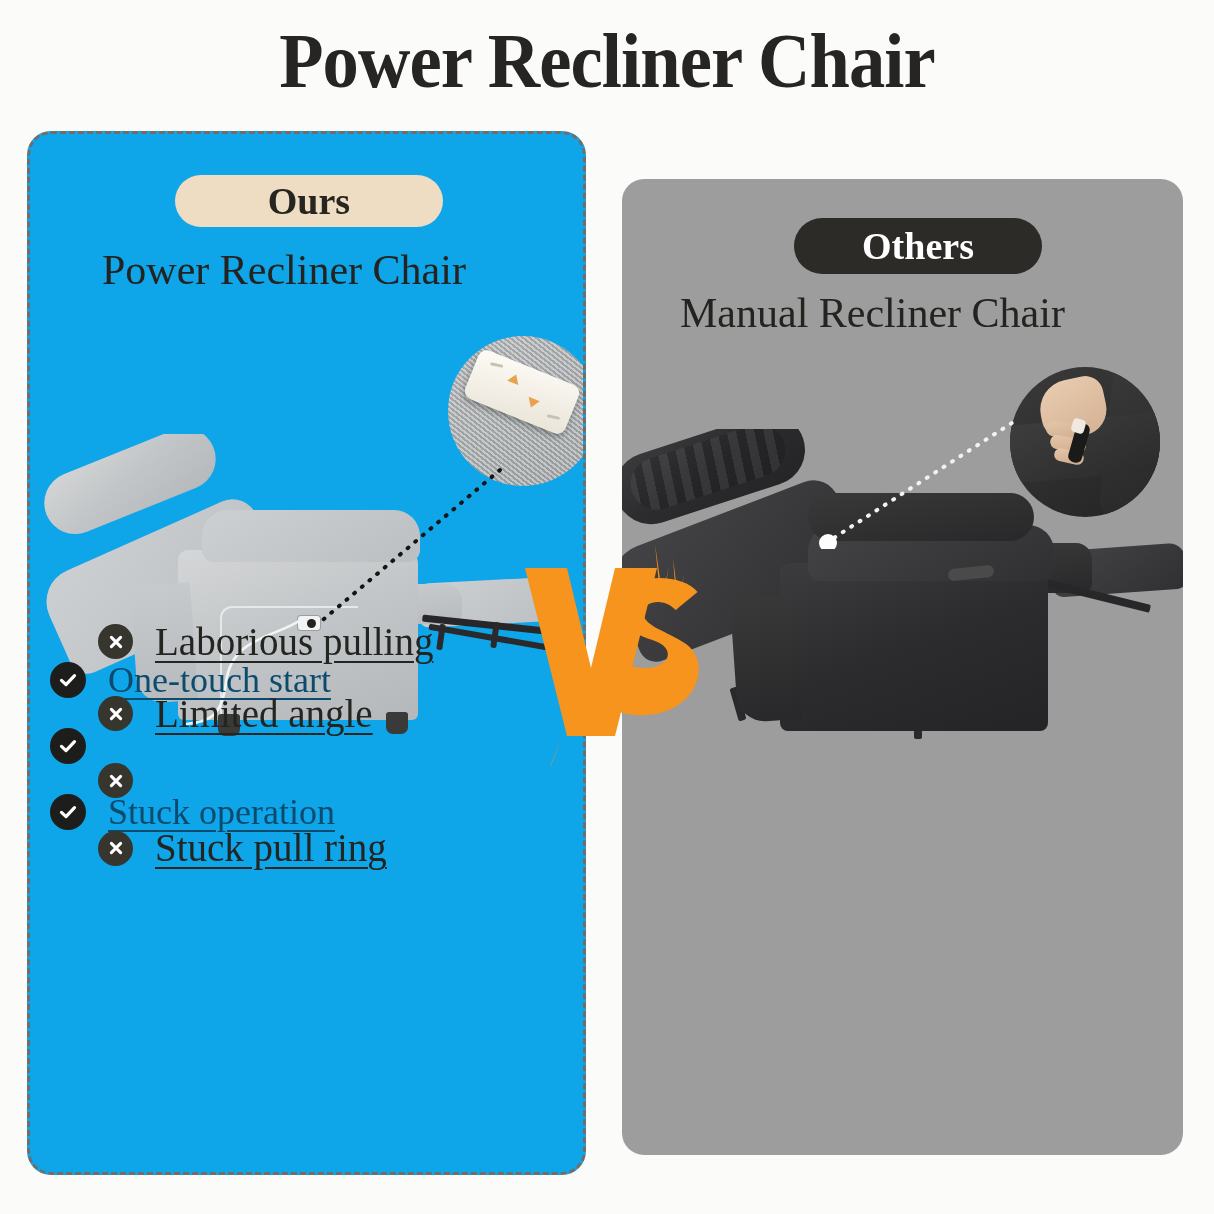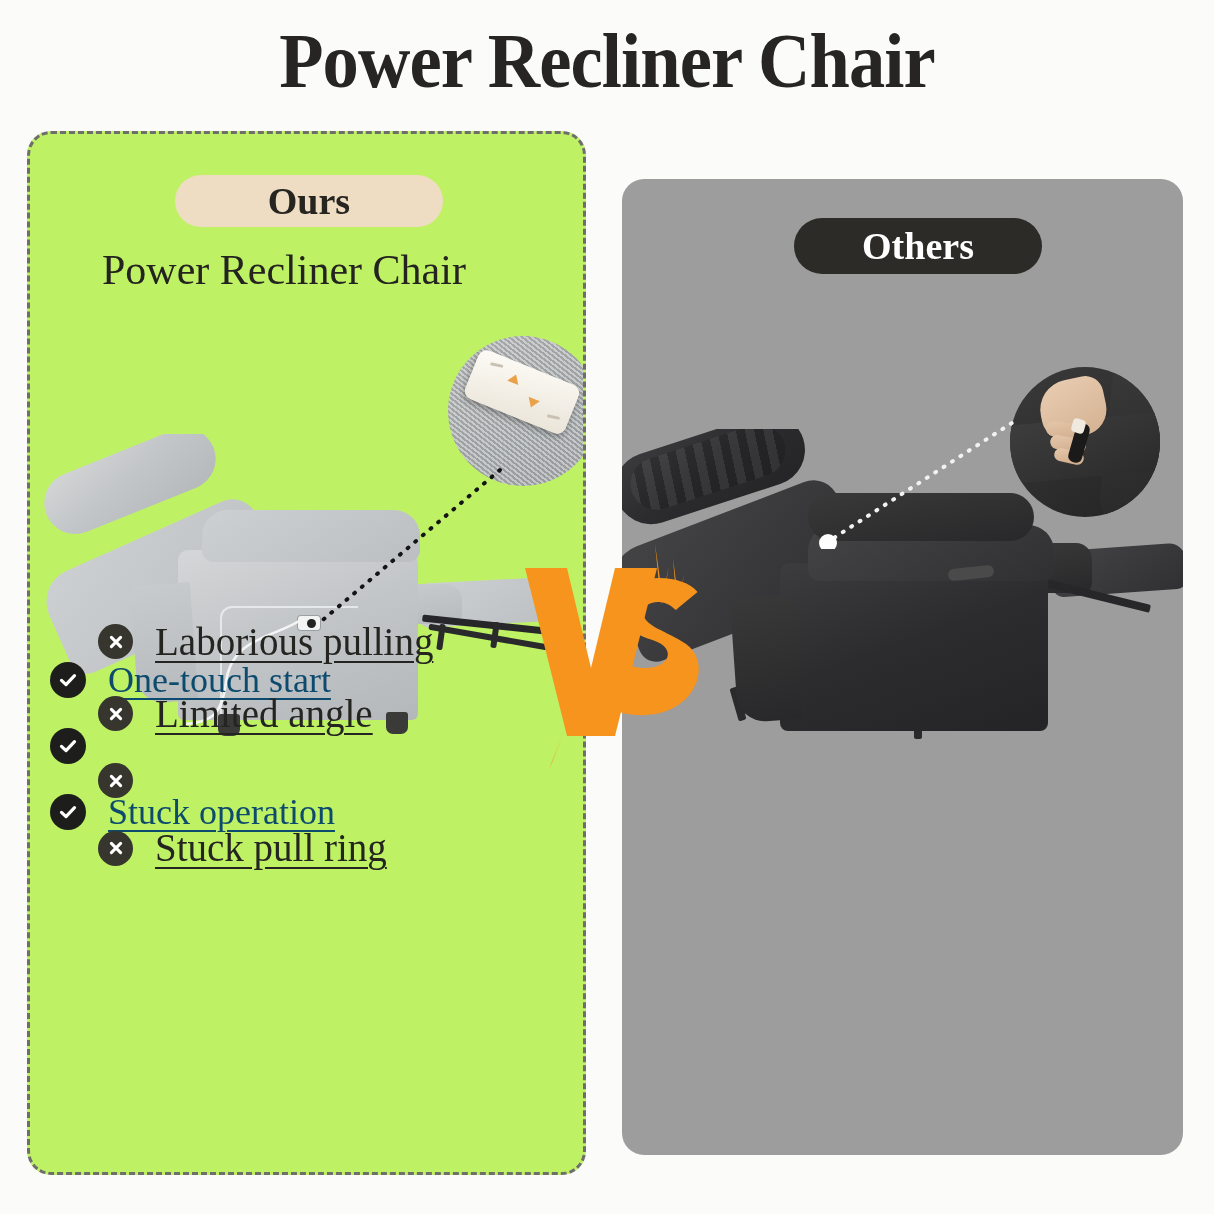--- a/index.html
+++ b/index.html
@@ -20,21 +20,21 @@
     letter-spacing:-1px;
     color:#262524;
     transform:scaleX(0.93);
     transform-origin:50% 50%;
     white-space:nowrap;
   }
   
   #ours-panel{
     position:absolute;left:27px;top:131px;
     width:559px;height:1044px;
-    background:#bef264;
+    background:#0ea5e9;
     border:3px dashed #6f6e6b;
     border-radius:24px;
     box-sizing:border-box;
     overflow:hidden;
   }
   #others-panel{
     position:absolute;left:622px;top:179px;
     width:561px;height:976px;
     background:#9d9d9d;
     border-radius:22px;
@@ -248,20 +248,21 @@
     </div>
   </div>
 </div>
 
 <div id="others-panel">
 
   <div class="badge" id="others-badge">
     <span>Others</span>
   </div>
 
+  <div class="subtitle" id="others-subtitle">Manual Recliner Chair</div>
 
   <div class="photo-stage" id="others-photo">
 
     <div class="footrest fab-dark-2" style="left:430px;top:118px;width:134px;height:46px;transform:rotate(-4deg);"></div>
     <div class="footrest fab-dark-3" style="left:392px;top:114px;width:78px;height:50px;"></div>
 
     <div class="mech" style="left:398px;top:160px;width:132px;height:8px;transform:rotate(14deg);border-radius:2px;"></div>
     <div class="mech-bar" style="left:406px;top:176px;width:7px;height:48px;transform:rotate(12deg);"></div>
     <div class="mech-bar" style="left:120px;top:282px;width:220px;height:8px;transform:rotate(3deg);"></div>
     <div class="mech-bar" style="left:112px;top:258px;width:8px;height:34px;transform:rotate(-16deg);"></div>

